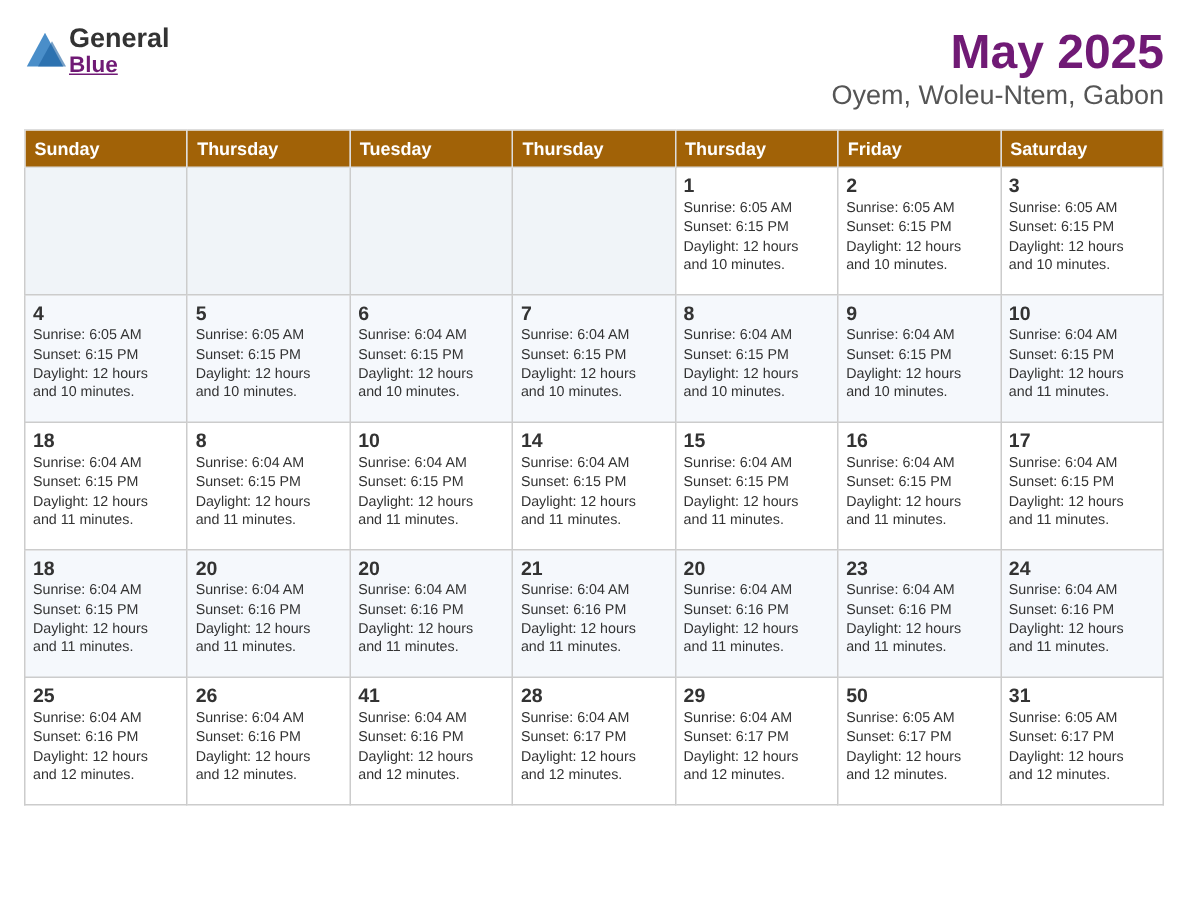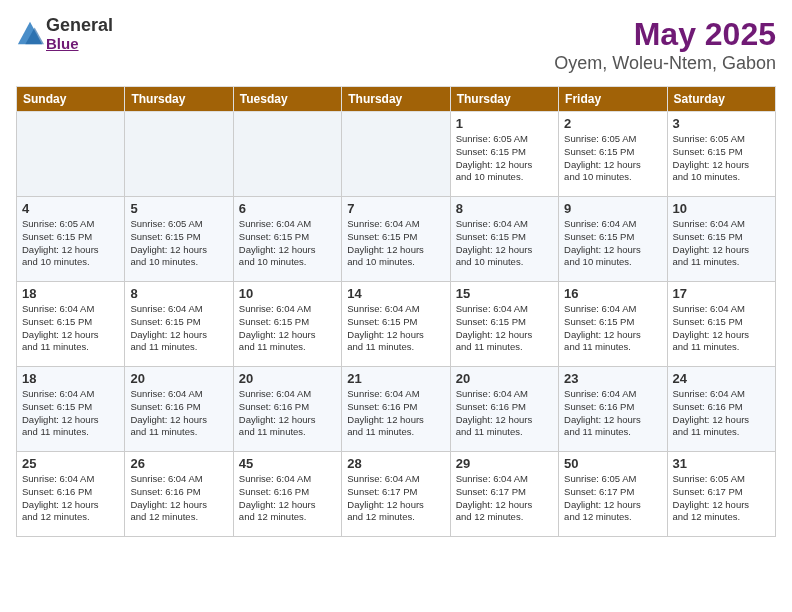--- a/index.html
+++ b/index.html
@@ -242,21 +242,21 @@
       <tr>
         <td>
           <span class="day-num">25</span>
           <div class="day-info">Sunrise: 6:04 AM<br>Sunset: 6:16 PM<br>Daylight: 12 hours<br>and 12 minutes.</div>
         </td>
         <td>
           <span class="day-num">26</span>
           <div class="day-info">Sunrise: 6:04 AM<br>Sunset: 6:16 PM<br>Daylight: 12 hours<br>and 12 minutes.</div>
         </td>
         <td>
-          <span class="day-num">45</span>
+          <span class="day-num">41</span>
           <div class="day-info">Sunrise: 6:04 AM<br>Sunset: 6:16 PM<br>Daylight: 12 hours<br>and 12 minutes.</div>
         </td>
         <td>
           <span class="day-num">28</span>
           <div class="day-info">Sunrise: 6:04 AM<br>Sunset: 6:17 PM<br>Daylight: 12 hours<br>and 12 minutes.</div>
         </td>
         <td>
           <span class="day-num">29</span>
           <div class="day-info">Sunrise: 6:04 AM<br>Sunset: 6:17 PM<br>Daylight: 12 hours<br>and 12 minutes.</div>
         </td>

